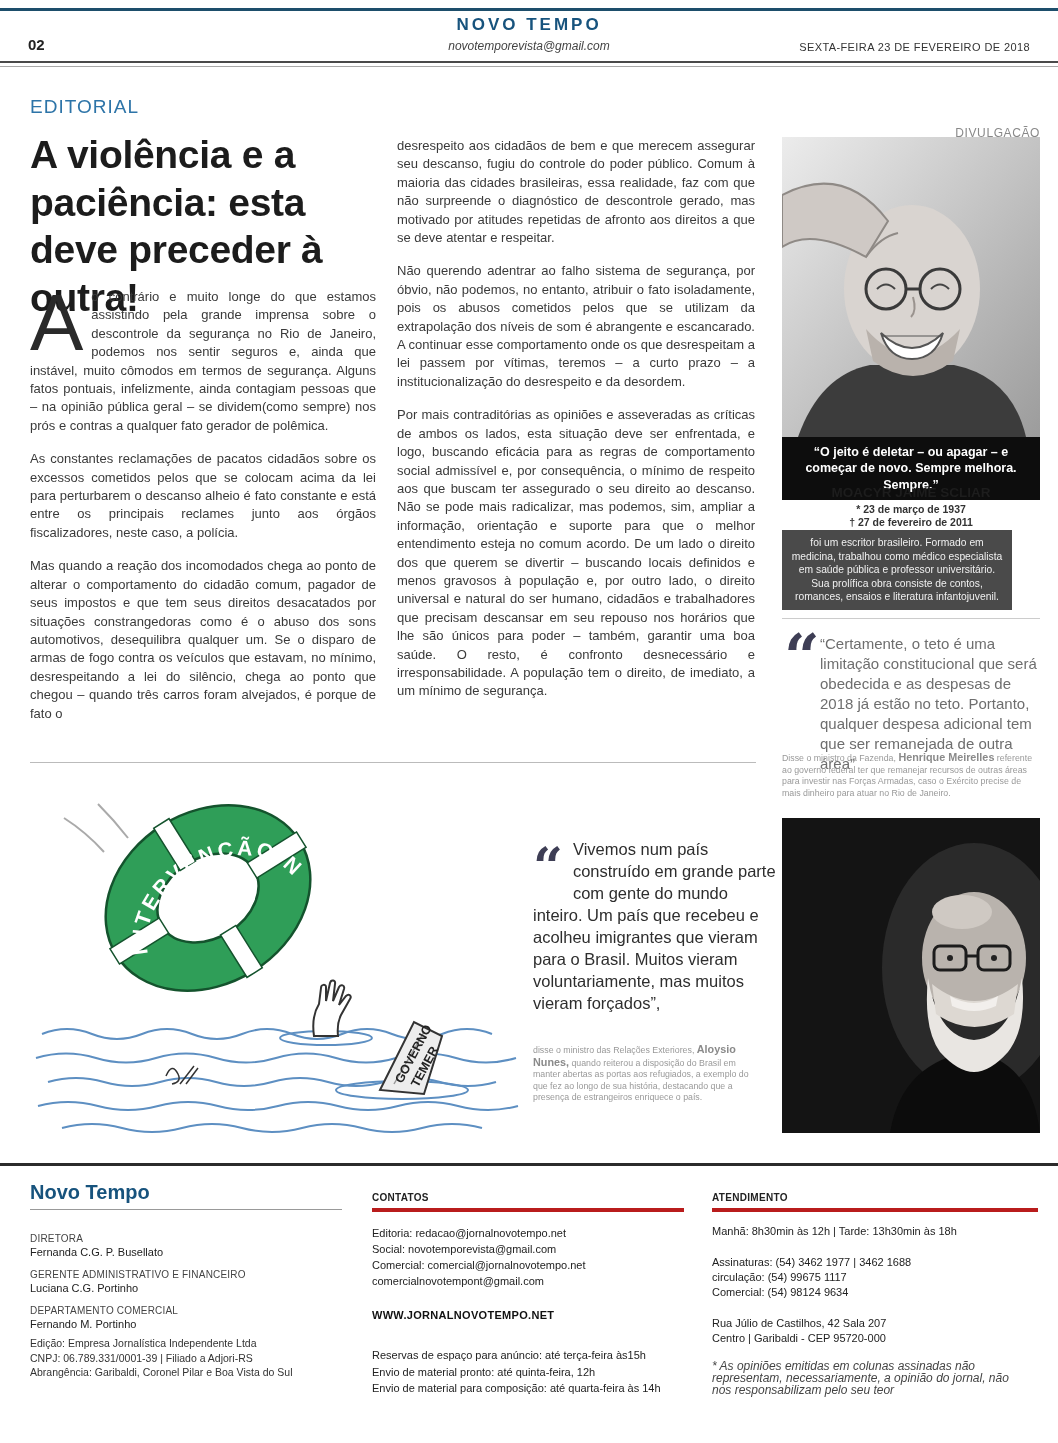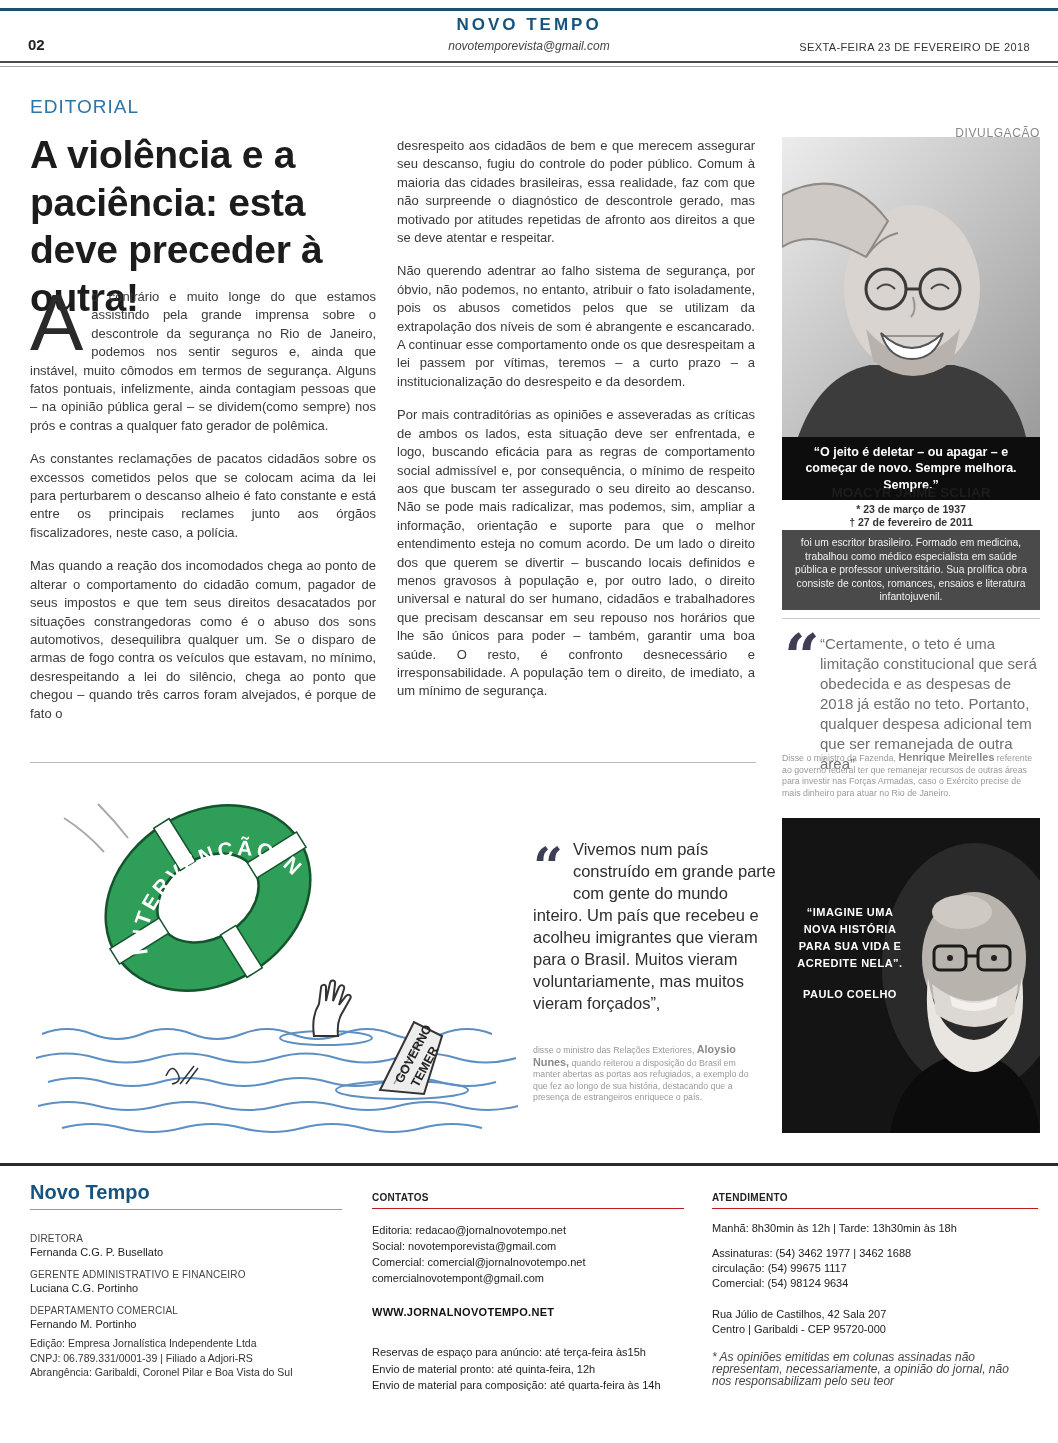--- a/index.html
+++ b/index.html
@@ -33,21 +33,21 @@
   .scliar-photo{position:absolute;top:137px;left:782px;width:258px;height:300px;overflow:hidden;}
   .scliar-quote{position:absolute;top:437px;left:782px;width:258px;box-sizing:border-box;
                 background:#0d0d0d;color:#fff;font-size:12.5px;font-weight:bold;text-align:center;
                 padding:7px 10px;line-height:1.3;}
   .scliar-name{position:absolute;top:485px;left:782px;width:258px;text-align:center;
                font-weight:bold;font-size:13.5px;color:#1d1d1d;}
   .scliar-born{position:absolute;top:503px;left:782px;width:258px;text-align:center;
                font-size:10.5px;font-weight:bold;color:#333;}
   .scliar-died{position:absolute;top:516px;left:782px;width:258px;text-align:center;
                font-size:10.5px;font-weight:bold;color:#333;}
-  .scliar-bio{position:absolute;top:530px;left:782px;width:258px;box-sizing:border-box;
+  .scliar-bio{position:absolute;top:530px;left:782px;width:230px;box-sizing:border-box;
               background:#4a4a4a;color:#f0f0f0;font-size:10.3px;line-height:13.6px;
               text-align:center;padding:6px 9px;}
 
   
   .meirelles-rule{position:absolute;top:618px;left:782px;width:258px;height:1px;background:#ccc;}
   .quote-mark{font-family:"DejaVu Serif",serif;font-weight:bold;color:#3e3e55;}
   .meirelles-mark{position:absolute;top:626px;left:784px;font-size:62px;line-height:1;}
   .meirelles-text{position:absolute;top:634px;left:820px;width:222px;font-size:15px;
                   line-height:20px;color:#6e6e6e;}
   .attr{font-size:8.8px;line-height:11.6px;color:#999;}
@@ -73,29 +73,29 @@
 
   
   .footer-rule{position:absolute;top:1163px;left:0;width:100%;height:3px;background:#2b2b2b;}
   .footer-brand{position:absolute;top:1181px;left:30px;font-size:20px;font-weight:bold;color:#17537d;}
   .footer-brand-rule{position:absolute;top:1209px;left:30px;width:312px;height:1px;background:#999;}
   .staff{position:absolute;top:1222px;left:30px;width:312px;}
   .staff .role{font-size:10px;color:#444;margin-top:11px;letter-spacing:.2px;}
   .staff .name{font-size:11px;color:#222;margin-top:2px;}
   .edition{position:absolute;top:1336px;left:30px;width:320px;font-size:10.5px;line-height:14.5px;color:#333;}
   .fcol-title{font-size:10px;font-weight:bold;color:#222;letter-spacing:.3px;
-              padding-bottom:5px;border-bottom:1px solid #b91c1c;margin-bottom:13px;}
+              padding-bottom:5px;border-bottom:4px solid #b91c1c;margin-bottom:13px;}
   .contatos{position:absolute;top:1192px;left:372px;width:312px;}
   .contact-line{font-size:11px;line-height:16px;color:#222;}
   .website{margin-top:20px;font-size:11px;font-weight:bold;color:#111;letter-spacing:.3px;}
   .deadlines{margin-top:26px;}
   .deadline-line{font-size:11px;line-height:16.5px;color:#222;}
   .atendimento{position:absolute;top:1192px;left:712px;width:326px;}
   .hours{font-size:11px;color:#222;}
-  .phones{margin-top:12px;}
+  .phones{margin-top:18px;}
   .phone-line{font-size:11px;line-height:15px;color:#222;}
   .address{margin-top:16px;}
   .address-line{font-size:11px;line-height:15px;color:#222;}
   .disclaimer{margin-top:14px;font-style:italic;font-size:12px;line-height:12px;color:#444;width:300px;}
   .bottom-bar{position:absolute;top:1446px;left:0;right:0;border-top:1px solid #999;
               border-bottom:1px solid #999;padding:4px 0;text-align:center;font-size:10px;color:#333;}
 </style>
 </head>
 <body>
 
@@ -225,24 +225,20 @@
       <path d="M150 166 q 42 34 86 0 l -4 30 q -40 26 -78 0 z" fill="#ddd8d2"></path>
       <path d="M168 178 q 24 14 48 0 l -2 10 q -22 10 -44 0 z" fill="#f2efec"></path>
       <g fill="none" stroke="#1c1c1c" stroke-width="3">
         <rect x="152" y="128" width="32" height="24" rx="6"></rect>
         <rect x="196" y="128" width="32" height="24" rx="6"></rect>
         <line x1="184" y1="138" x2="196" y2="138"></line>
       </g>
       <circle cx="168" cy="140" r="3" fill="#222"></circle>
       <circle cx="212" cy="140" r="3" fill="#222"></circle>
     </svg>
-    <div class="coelho-overlay">
-      <div>“IMAGINE UMA NOVA HISTÓRIA PARA SUA VIDA E ACREDITE NELA”.</div>
-      <div class="coelho-name">PAULO COELHO</div>
-    </div>
   </div>
 
   <div class="footer-rule"></div>
   <div class="footer-brand">Novo Tempo</div>
   <div class="footer-brand-rule"></div>
 
   <div class="staff">
     <div class="role">DIRETORA</div>
     <div class="name">Fernanda C.G. P. Busellato</div>
     <div class="role">GERENTE ADMINISTRATIVO E FINANCEIRO</div>

